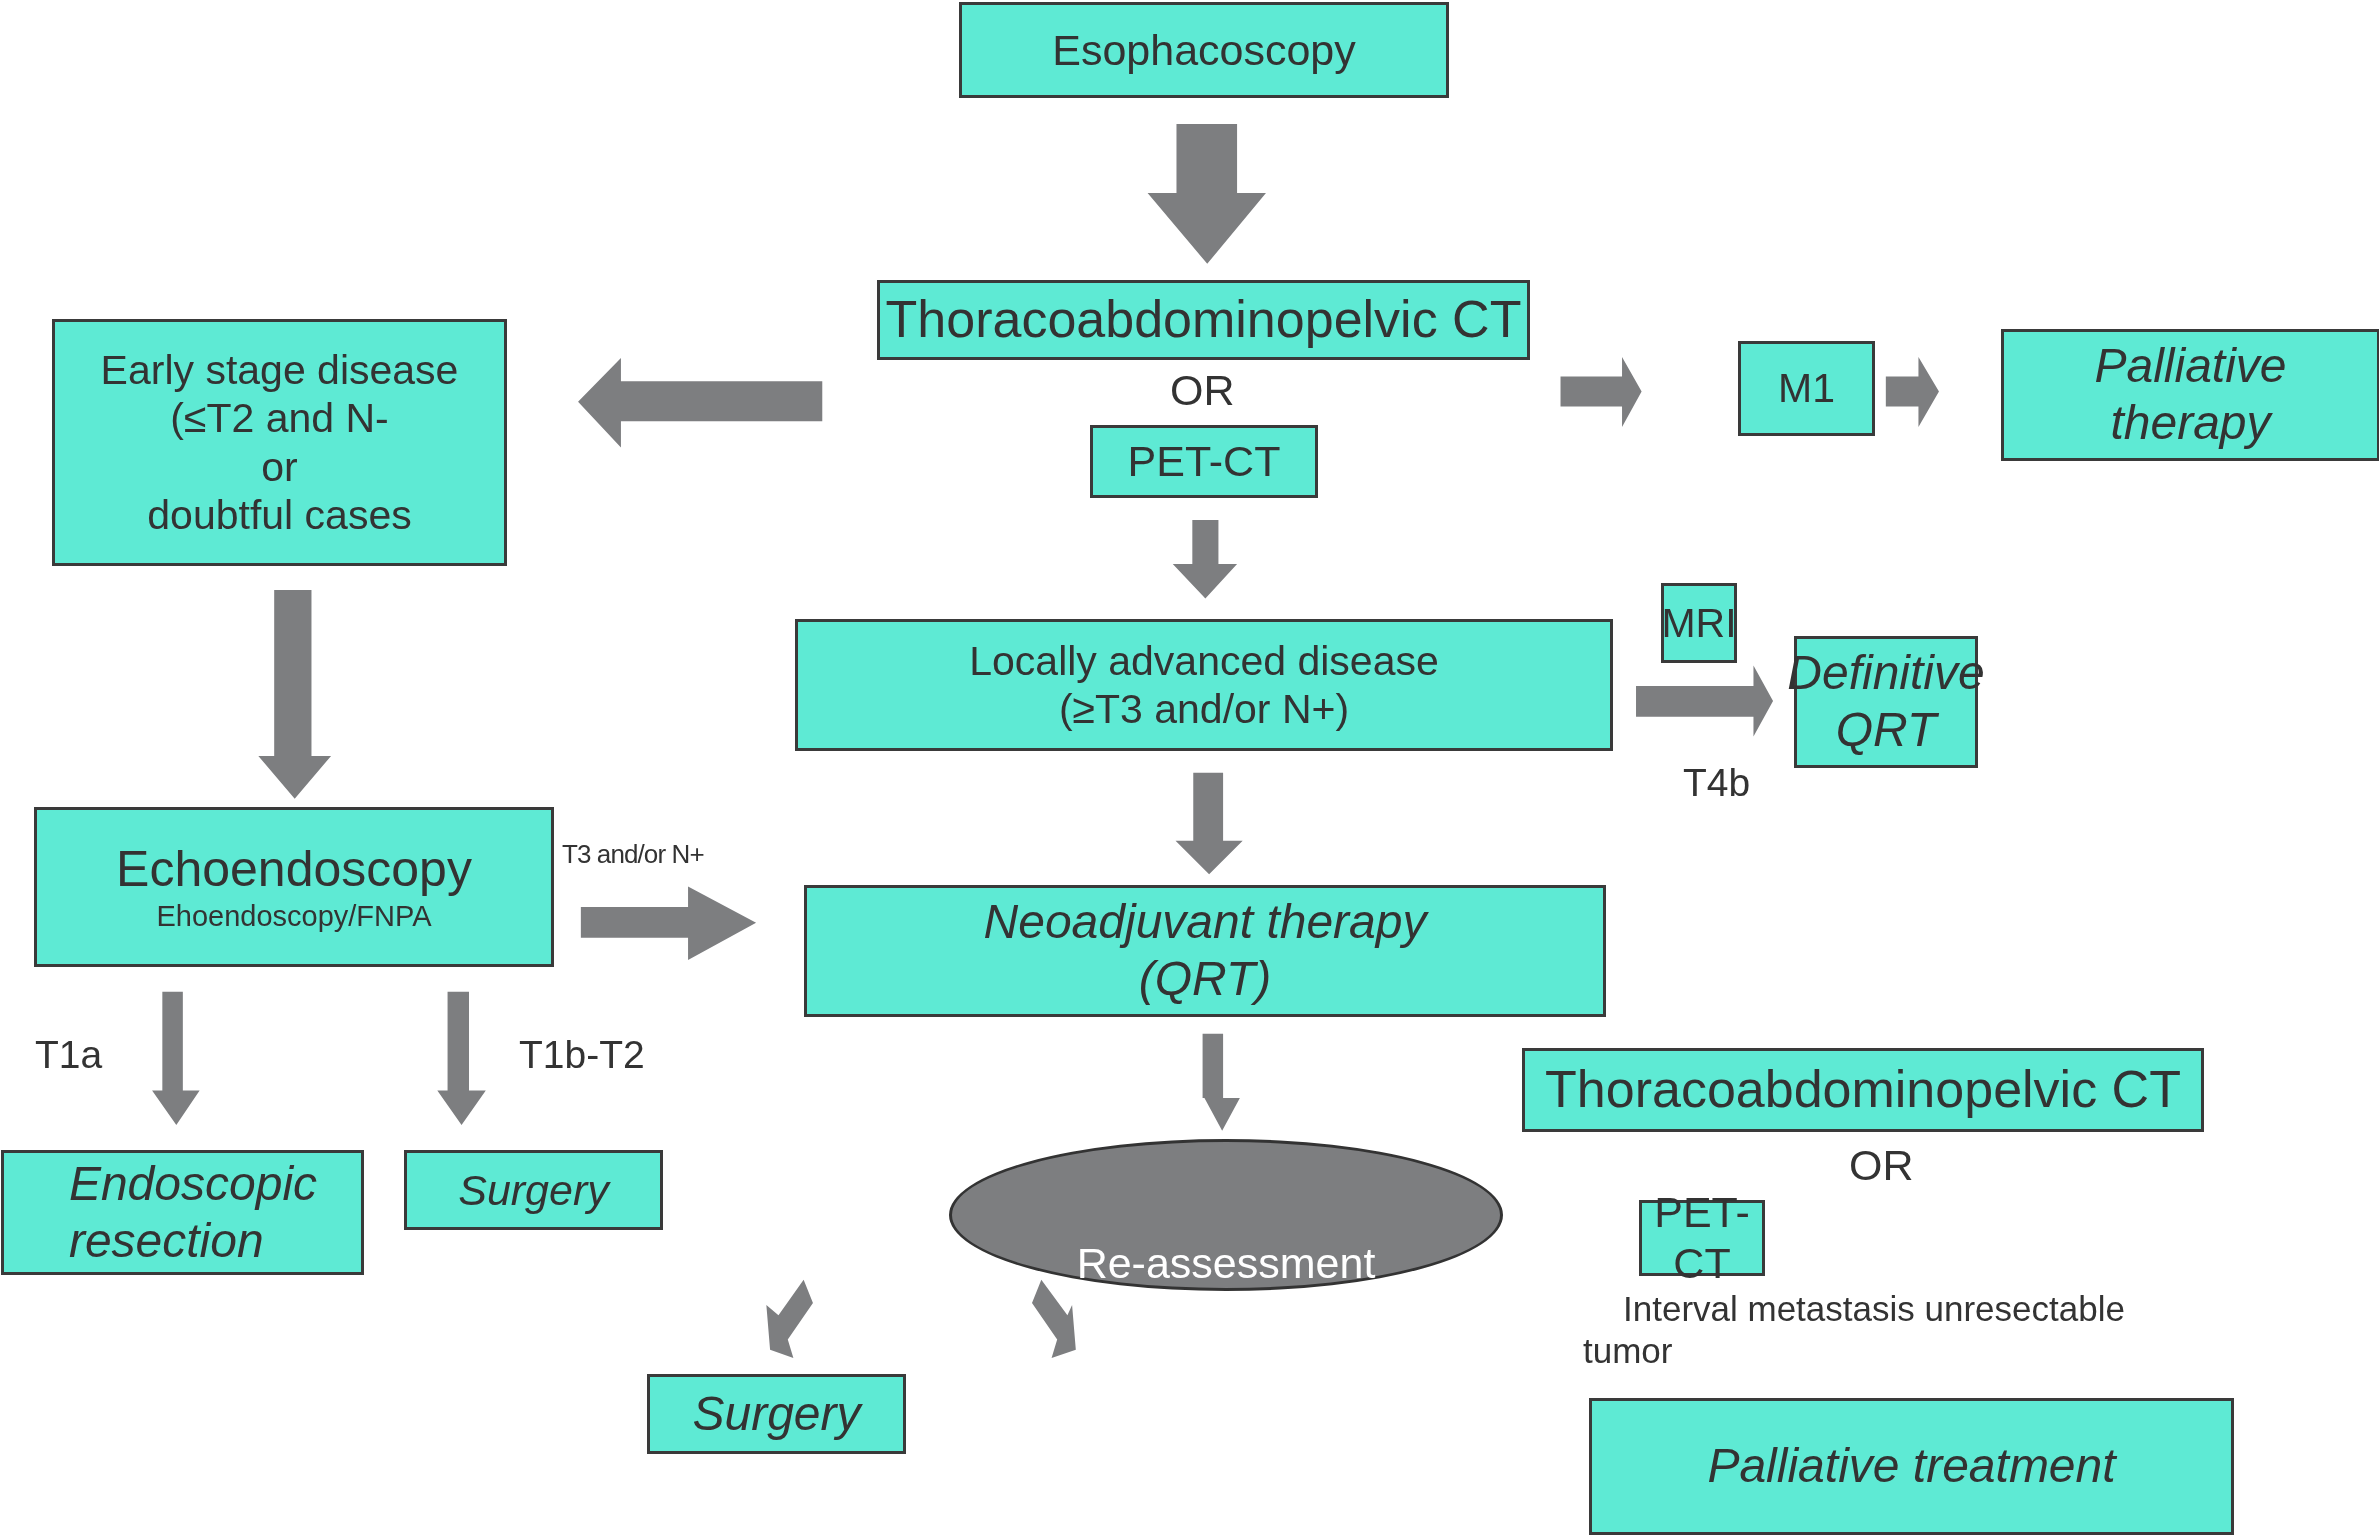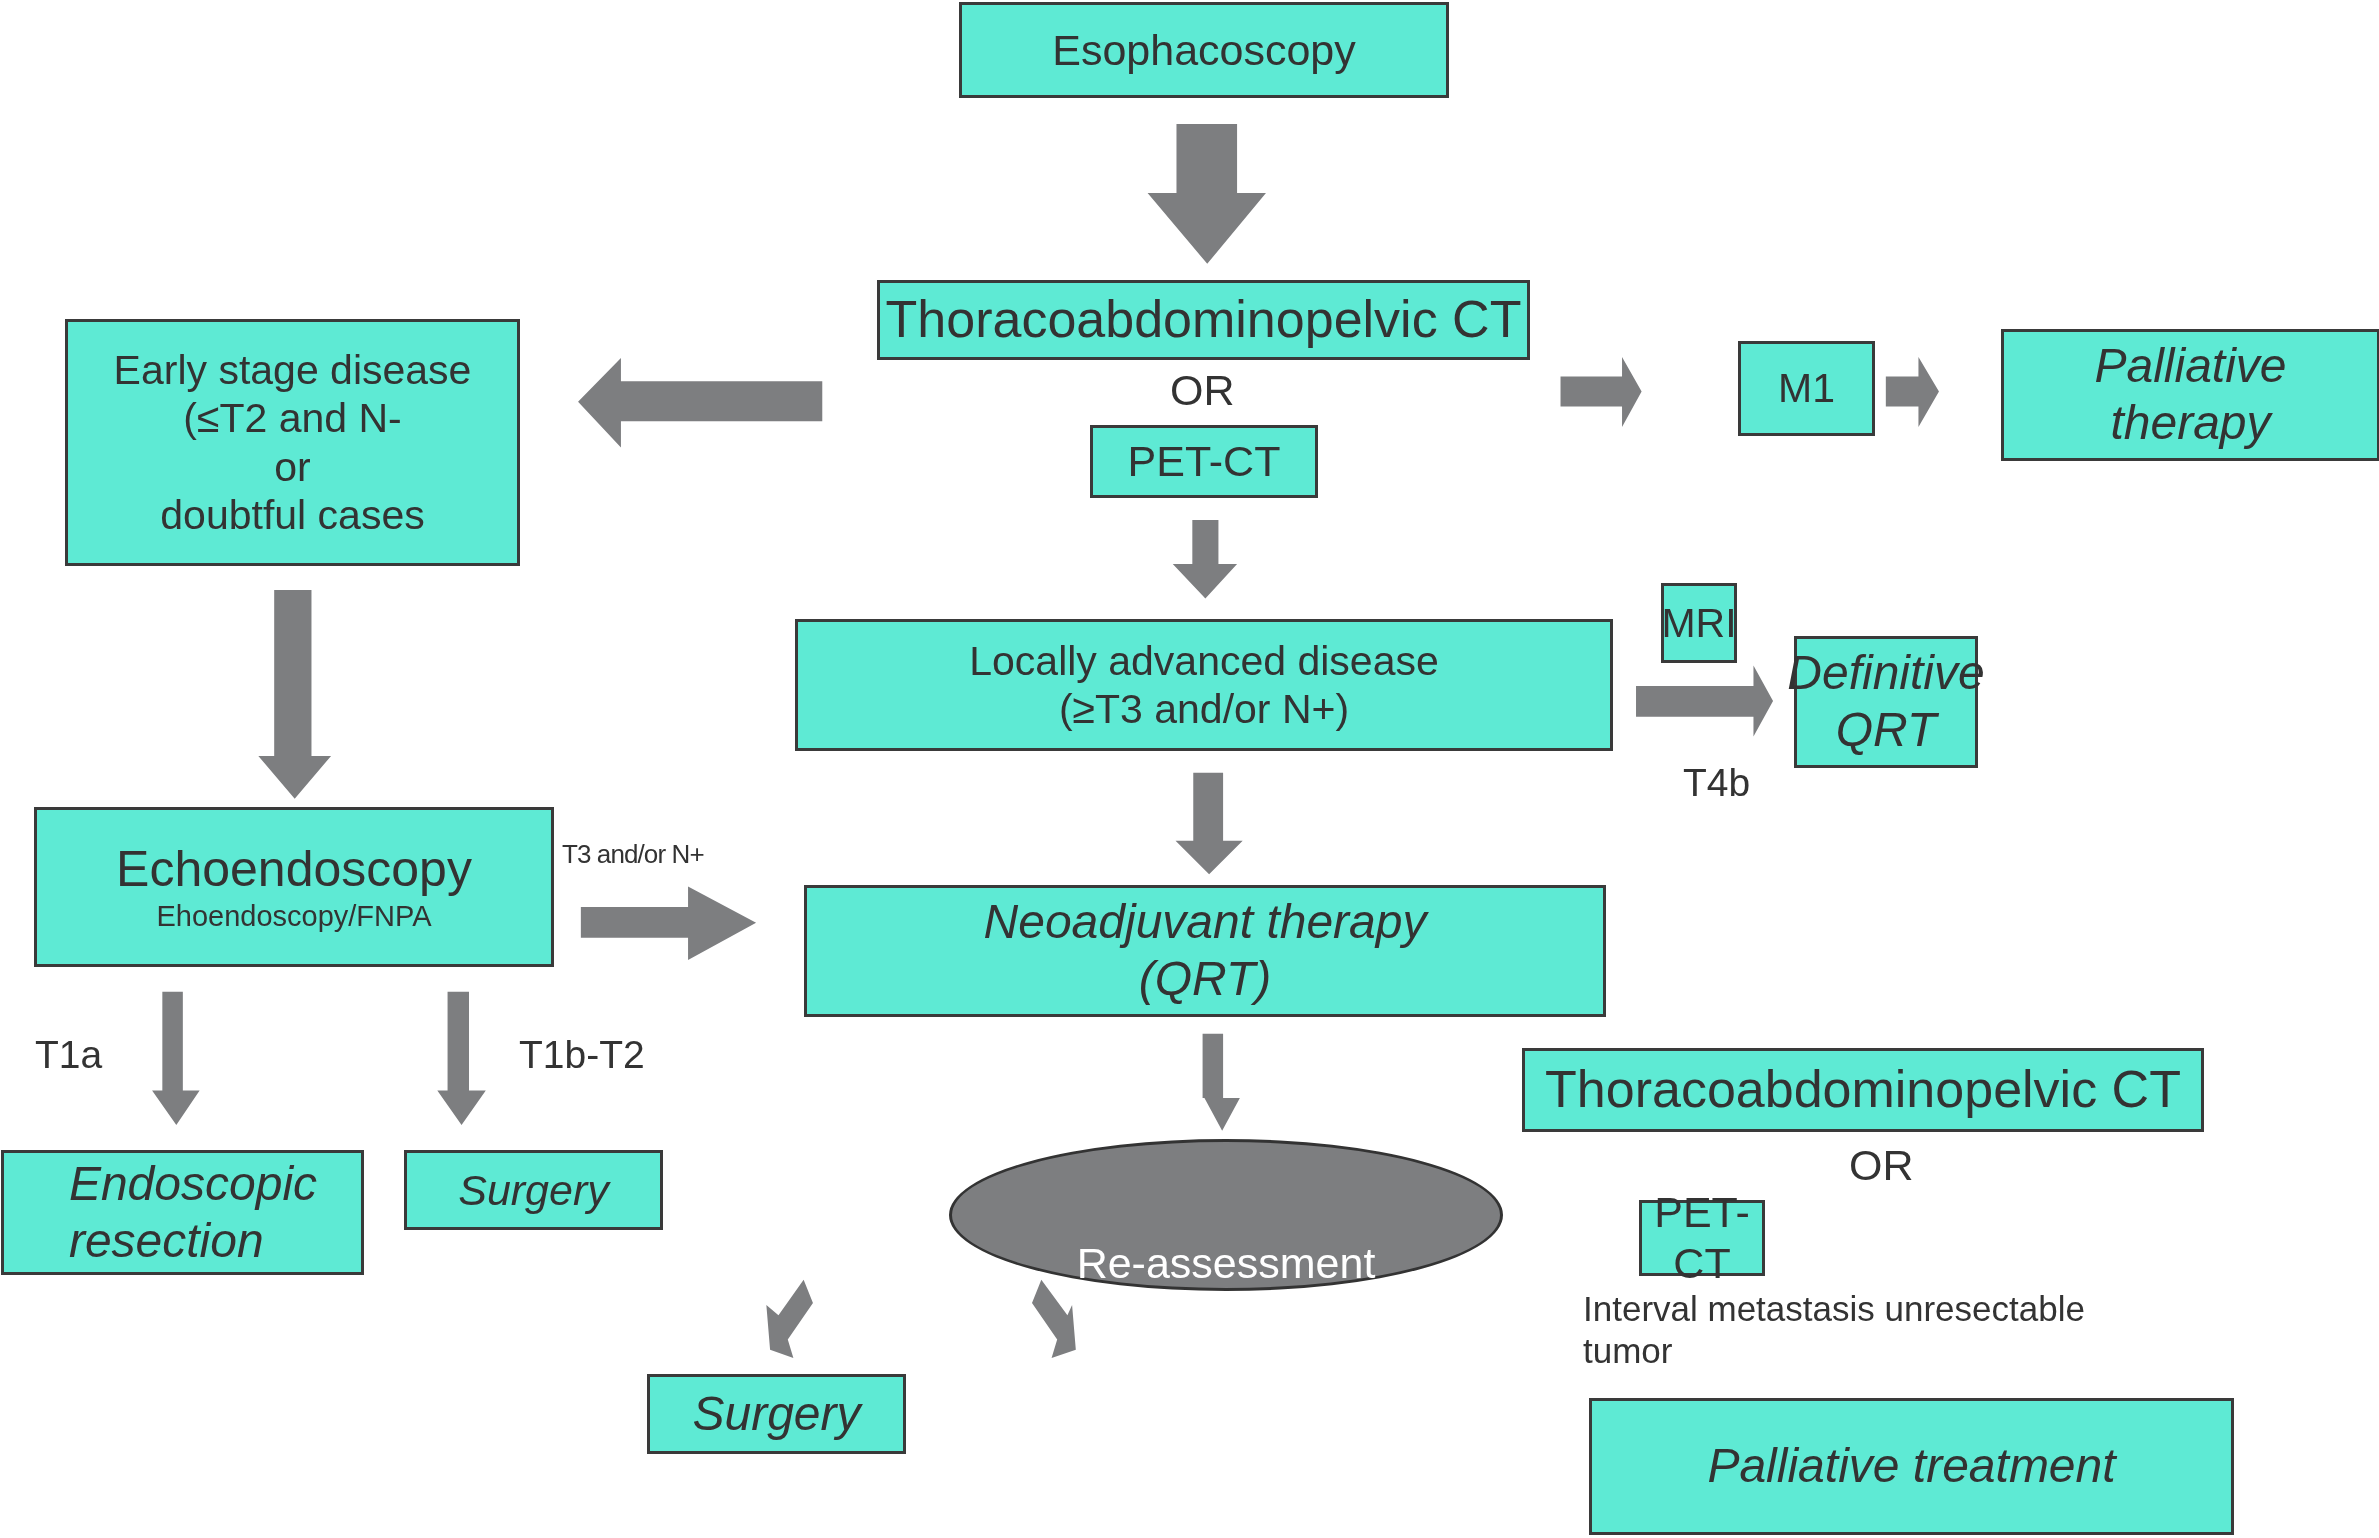--- a/index.html
+++ b/index.html
@@ -58,21 +58,21 @@
 </div>
 
 <div class="box" style="left:877px;top:280px;width:653px;height:80px;font-size:52px;">
   <span>Thoracoabdominopelvic CT</span>
 </div>
 <div class="lbl" style="left:1170px;top:365px;font-size:43px;">OR</div>
 <div class="box" style="left:1090px;top:425px;width:228px;height:73px;font-size:43px;">
   <span>PET-CT</span>
 </div>
 
-<div class="box" style="left:65px;top:319px;width:455px;height:247px;font-size:41px;">
+<div class="box" style="left:52px;top:319px;width:455px;height:247px;font-size:41px;">
   <span>Early stage disease</span>
   <span>(≤T2 and N-</span>
   <span>or</span>
   <span>doubtful cases</span>
 </div>
 
 <div class="box" style="left:1738px;top:341px;width:137px;height:95px;font-size:41px;">
   <span>M1</span>
 </div>
 
@@ -129,20 +129,20 @@
 
 <div class="box" style="left:1522px;top:1048px;width:682px;height:84px;font-size:52px;">
   <span>Thoracoabdominopelvic CT</span>
 </div>
 <div class="lbl" style="left:1849px;top:1140px;font-size:43px;">OR</div>
 <div class="box" style="left:1639px;top:1200px;width:126px;height:76px;font-size:43px;width:126px;">
   <span>PET-CT</span>
 </div>
 
 <div class="lbl" style="left:1583px;top:1288px;font-size:35px;">
-  <span style="display:block;">Interval metastasis unresectable</span>
+  <span style="display:block;margin-left:40px;">Interval metastasis unresectable</span>
   <span style="display:block;">tumor</span>
 </div>
 
 <div class="box it" style="left:1589px;top:1398px;width:645px;height:137px;font-size:48px;">
   <span>Palliative treatment</span>
 </div>
 
 
 </body></html>

